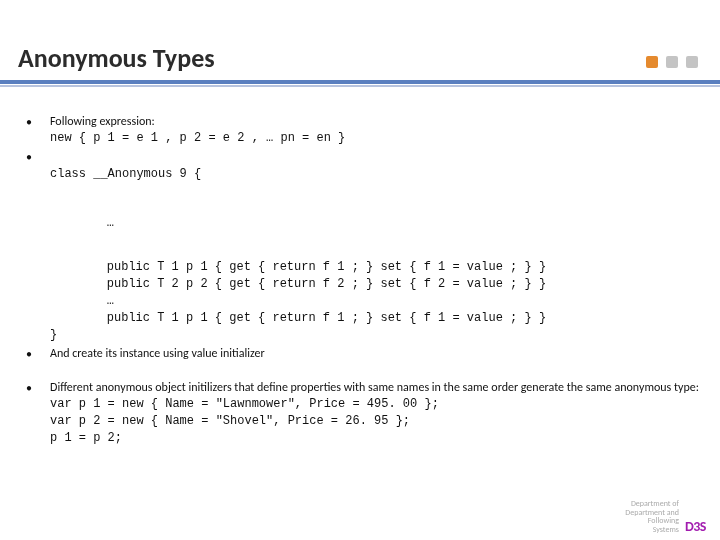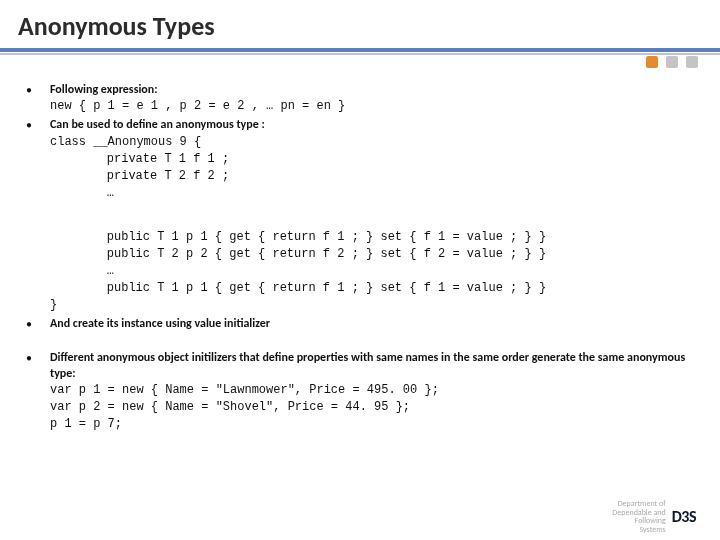--- a/index.html
+++ b/index.html
@@ -9,20 +9,21 @@
     background: #fff;
     font-family: Calibri, "Segoe UI", Arial, sans-serif;
     position: relative;
     overflow: hidden;
   }
   .title {
     font-size: 26px;
     font-weight: 700;
     color: #2c2c2c;
     padding: 10px 0 6px 18px;
+    margin-top: 32px;
   }
   .rule-top {
     height: 4px;
     background: #5a7fbf;
     margin: 0 0 0 0;
   }
   .rule-bottom {
     height: 2px;
     background: #b7c3de;
     margin-top: 1px;
@@ -57,47 +58,47 @@
     flex: 0 0 24px;
     text-align: left;
     font-size: 12px;
     line-height: 1.35;
     padding-top: 1px;
   }
   .btxt {
     flex: 1;
     font-size: 12px;
   }
-  .btxt strong { font-weight: 700; }
+  .btxt strong { font-weight: 400; }
   .mono {
     font-family: "Courier New", Courier, monospace;
     font-size: 12px;
     white-space: pre;
   }
   .indent1 { padding-left: 28px; }
   .gap { height: 10px; }
   .biggap { height: 14px; }
   .footer {
     position: absolute;
-    right: 24px;
+    right: 14px;
     bottom: 6px;
     font-size: 8px;
     color: #aaa;
     text-align: right;
     line-height: 1.1;
     display: flex;
-    align-items: center;
+    align-items: flex-end;
     gap: 6px;
     margin-left: 40px;
   }
   .footer-text { text-align: right; }
   .footer-logo {
-    font-size: 16px;
+    font-size: 14px;
     font-weight: 800;
-    color: #0f172a;
+    color: #a21caf;
     letter-spacing: -0.5px;
   }
 </style>
 </head>
 <body>
 
 <div class="title">Anonymous Types</div>
 <div class="rule-top"></div>
 <div class="rule-bottom"></div>
 
@@ -113,24 +114,24 @@
     <div class="bmark">•</div>
     <div class="btxt">
       <strong>Following expression:</strong><br>
       <span class="mono">new { p 1 = e 1 , p 2 = e 2 , … pn = en }</span>
     </div>
   </div>
 
   <div class="row">
     <div class="bmark">•</div>
     <div class="btxt">
-      <strong>Can be used to define an anonymous type :</strong><br>
+      <br>
       <span class="mono">class __Anonymous 9 {</span><br>
-      <span class="mono indent1">    private T 1 f 1 ;</span><br>
-      <span class="mono indent1">    private T 2 f 2 ;</span><br>
+      <br>
+      <br>
       <span class="mono indent1">    …</span><br>
       <br>
       <div class="gap"></div>
       <span class="mono indent1">    public T 1 p 1 { get { return f 1 ; } set { f 1 = value ; } }</span><br>
       <span class="mono indent1">    public T 2 p 2 { get { return f 2 ; } set { f 2 = value ; } }</span><br>
       <span class="mono indent1">    …</span><br>
       <span class="mono indent1">    public T 1 p 1 { get { return f 1 ; } set { f 1 = value ; } }</span><br>
       <span class="mono">}</span>
     </div>
   </div>
@@ -142,30 +143,30 @@
     </div>
   </div>
 
   <div class="biggap"></div>
 
   <div class="row">
     <div class="bmark">•</div>
     <div class="btxt">
       <strong>Different anonymous object initilizers that define properties with same names in the same order generate the same anonymous type:</strong><br>
       <span class="mono">var p 1 = new { Name = "Lawnmower", Price = 495. 00 };</span><br>
-      <span class="mono">var p 2 = new { Name = "Shovel", Price = 44. 95 };</span><br>
-      <span class="mono">p 1 = p 7;</span>
+      <span class="mono">var p 2 = new { Name = "Shovel", Price = 26. 95 };</span><br>
+      <span class="mono">p 1 = p 2;</span>
     </div>
   </div>
 
 </div>
 
 <div class="footer">
   <div class="footer-text">
     <span>Department of</span><br>
-    <span>Dependable and</span><br>
+    <span>Department and</span><br>
     <span>Following</span><br>
     <span>Systems</span>
   </div>
   <div class="footer-logo">
     <span>D3S</span>
   </div>
 </div>
 
 </body></html>

